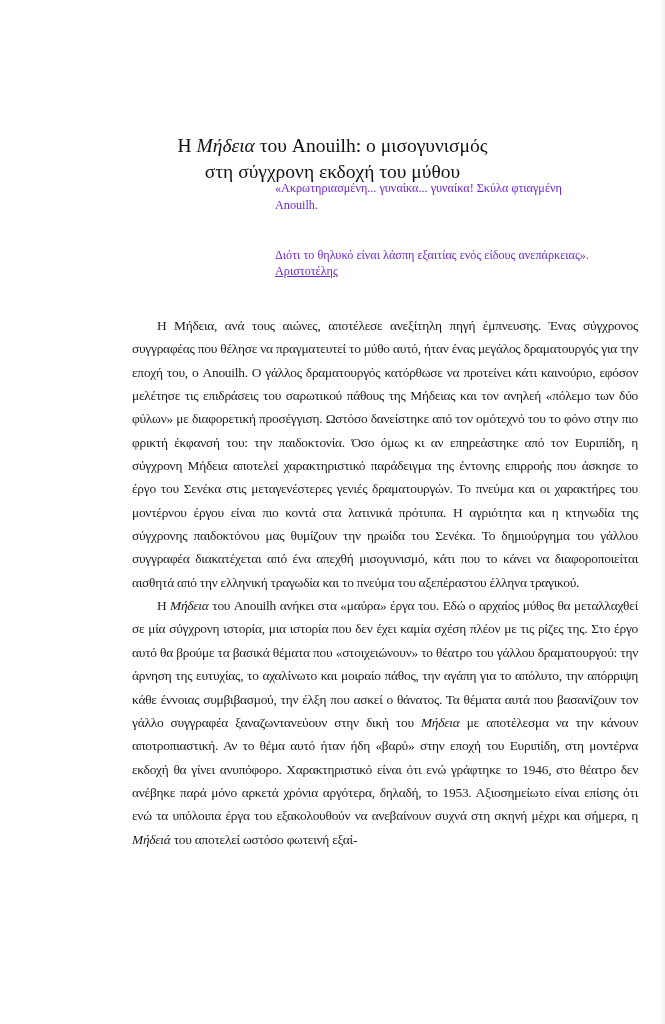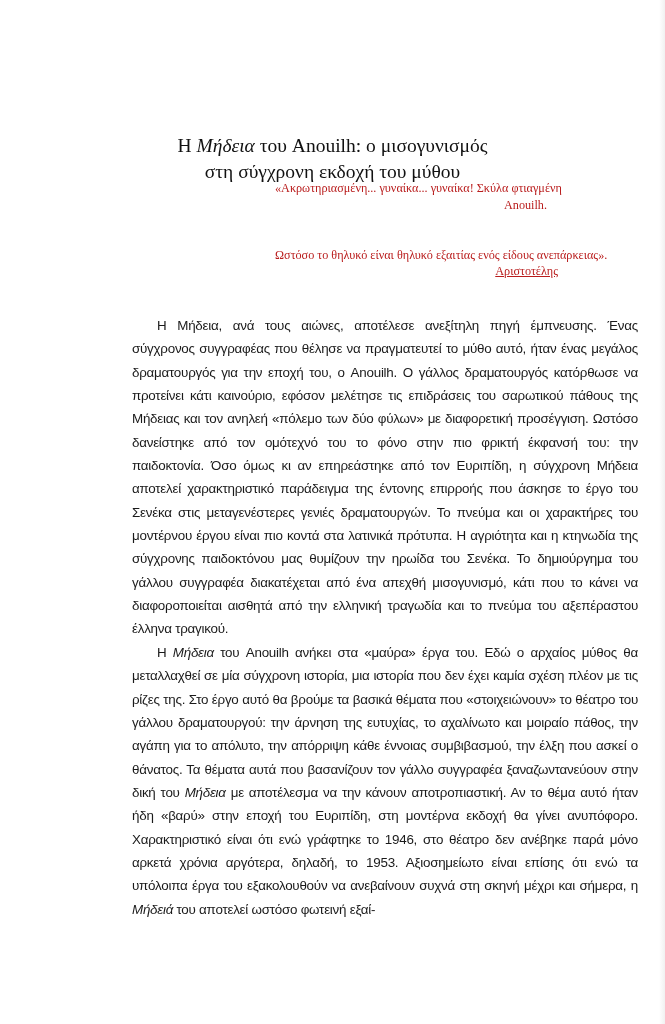--- a/index.html
+++ b/index.html
@@ -16,28 +16,28 @@
     position: absolute; left: 0; width: 665px; top: 133px;
     text-align: center;
     font-family: "Liberation Serif", serif;
     font-size: 19.5px; line-height: 26px; color: #111;
   }
   .title .line2 { display: block; }
   .title i { font-style: italic; }
   .epigraphs {
     position: absolute; left: 275px; top: 180px; width: 360px;
     font-family: "Liberation Serif", serif;
-    font-size: 12.2px; line-height: 16.5px; color: #b91c1c;
+    font-size: 12.2px; line-height: 16.5px; color: #6d28d9;
   }
   .epigraph { margin: 0 0 17px 0; }
-  .epigraph .author { display: block; text-align: right; padding-right: 88px; }
+  .epigraph .author { display: block; text-align: left; padding-right: 88px; }
   .epigraph.second .author { padding-right: 77px; text-decoration: underline; }
   .body-text {
     position: absolute; left: 132px; top: 314px; width: 506px;
-    font-family: Liberation Sans, sans-serif;
+    font-family: Liberation Serif, serif;
     font-size: 13.4px; line-height: 23.35px; color: #1a1a1a;
     text-align: justify; letter-spacing: -0.25px;
   }
   .body-text p { margin: 0; text-indent: 25px; }
   .body-text i { font-style: italic; }
 </style>
 </head>
 <body>
 
 <div class="page-edge"></div>
@@ -47,21 +47,21 @@
   <span class="line2">στη σύγχρονη εκδοχή του μύθου</span>
 </div>
 
 <div class="epigraphs">
   <div class="epigraph first">
     <span>«Ακρωτηριασμένη... γυναίκα... γυναίκα! Σκύλα φτιαγμένη</span><br>
     <span class="author">Anouilh.</span>
   </div>
   <div class="epigraph second">
     <br>
-    <span>Ωστόσο το θηλυκό είναι θηλυκό εξαιτίας ενός είδους ανεπάρκειας».</span>
+    <span>Διότι το θηλυκό είναι λάσπη εξαιτίας ενός είδους ανεπάρκειας».</span>
     <span class="author">Αριστοτέλης</span>
   </div>
 </div>
 
 <div class="body-text">
   <p>Η Μήδεια, ανά τους αιώνες, αποτέλεσε ανεξίτηλη πηγή έμπνευσης. Ένας σύγχρονος συγγραφέας που θέλησε να πραγματευτεί το μύθο αυτό, ήταν ένας μεγάλος δραματουργός για την εποχή του, ο Anouilh. Ο γάλλος δραματουργός κατόρθωσε να προτείνει κάτι καινούριο, εφόσον μελέτησε τις επιδράσεις του σαρωτικού πάθους της Μήδειας και τον ανηλεή «πόλεμο των δύο φύλων» με διαφορετική προσέγγιση. Ωστόσο δανείστηκε από τον ομότεχνό του το φόνο στην πιο φρικτή έκφανσή του: την παιδοκτονία. Όσο όμως κι αν επηρεάστηκε από τον Ευριπίδη, η σύγχρονη Μήδεια αποτελεί χαρακτηριστικό παράδειγμα της έντονης επιρροής που άσκησε το έργο του Σενέκα στις μεταγενέστερες γενιές δραματουργών. Το πνεύμα και οι χαρακτήρες του μοντέρνου έργου είναι πιο κοντά στα λατινικά πρότυπα. Η αγριότητα και η κτηνωδία της σύγχρονης παιδοκτόνου μας θυμίζουν την ηρωίδα του Σενέκα. Το δημιούργημα του γάλλου συγγραφέα διακατέχεται από ένα απεχθή μισογυνισμό, κάτι που το κάνει να διαφοροποιείται αισθητά από την ελληνική τραγωδία και το πνεύμα του αξεπέραστου έλληνα τραγικού.</p>
   <p><span>Η </span><i>Μήδεια</i><span> του Anouilh ανήκει στα «μαύρα» έργα του. Εδώ ο αρχαίος μύθος θα μεταλλαχθεί σε μία σύγχρονη ιστορία, μια ιστορία που δεν έχει καμία σχέση πλέον με τις ρίζες της. Στο έργο αυτό θα βρούμε τα βασικά θέματα που «στοιχειώνουν» το θέατρο του γάλλου δραματουργού: την άρνηση της ευτυχίας, το αχαλίνωτο και μοιραίο πάθος, την αγάπη για το απόλυτο, την απόρριψη κάθε έννοιας συμβιβασμού, την έλξη που ασκεί ο θάνατος. Τα θέματα αυτά που βασανίζουν τον γάλλο συγγραφέα ξαναζωντανεύουν στην δική του </span><i>Μήδεια</i><span> με αποτέλεσμα να την κάνουν αποτροπιαστική. Αν το θέμα αυτό ήταν ήδη «βαρύ» στην εποχή του Ευριπίδη, στη μοντέρνα εκδοχή θα γίνει ανυπόφορο. Χαρακτηριστικό είναι ότι ενώ γράφτηκε το 1946, στο θέατρο δεν ανέβηκε παρά μόνο αρκετά χρόνια αργότερα, δηλαδή, το 1953. Αξιοσημείωτο είναι επίσης ότι ενώ τα υπόλοιπα έργα του εξακολουθούν να ανεβαίνουν συχνά στη σκηνή μέχρι και σήμερα, η </span><i>Μήδειά</i><span> του αποτελεί ωστόσο φωτεινή εξαί-</span></p>
 </div>
 
 </body></html>

